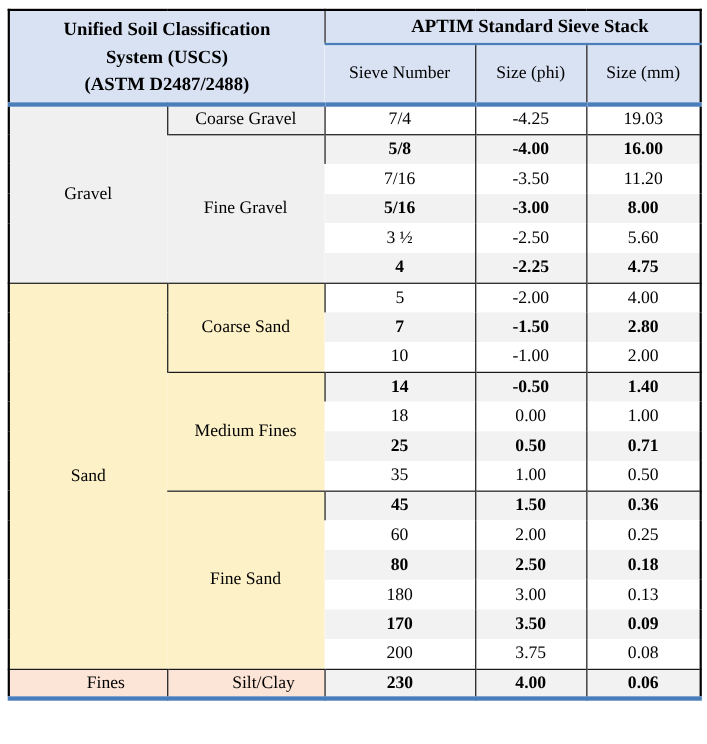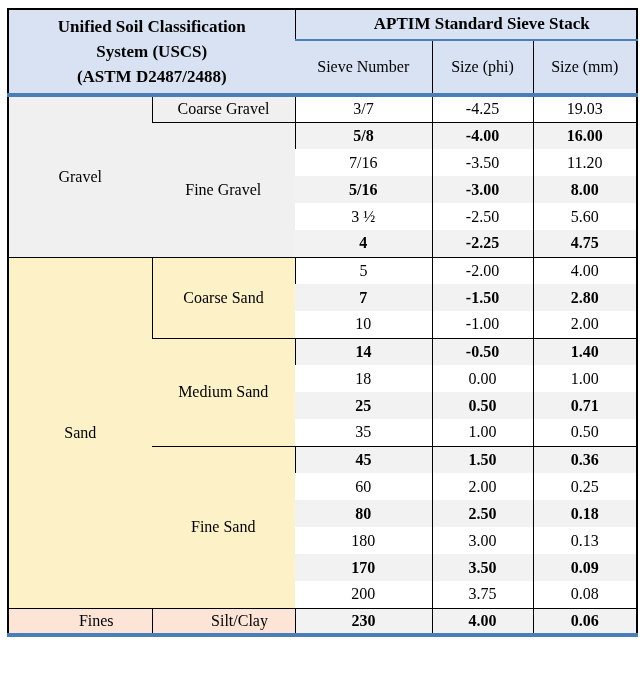--- a/index.html
+++ b/index.html
@@ -104,21 +104,21 @@
       <tr class="subhead">
         <th>Sieve Number</th>
         <th>Size (phi)</th>
         <th>Size (mm)</th>
       </tr>
     </thead>
     <tbody id="table-body">
         <tr class="sub-start">
           <td rowspan="6" class="bg-gravel">Gravel</td>
           <td rowspan="1" class="bg-gravel">Coarse Gravel</td>
-          <td class="data">3/7</td>
+          <td class="data">7/4</td>
           <td class="data">-4.25</td>
           <td class="data">19.03</td>
         </tr>
         <tr class="sub-start stripe">
           <td rowspan="5" class="bg-gravel">Fine Gravel</td>
           <td class="data">5/8</td>
           <td class="data">-4.00</td>
           <td class="data">16.00</td>
         </tr>
         <tr>
@@ -152,21 +152,21 @@
           <td class="data">7</td>
           <td class="data">-1.50</td>
           <td class="data">2.80</td>
         </tr>
         <tr>
           <td class="data">10</td>
           <td class="data">-1.00</td>
           <td class="data">2.00</td>
         </tr>
         <tr class="sub-start stripe">
-          <td rowspan="4" class="bg-sand">Medium Sand</td>
+          <td rowspan="4" class="bg-sand">Medium Fines</td>
           <td class="data">14</td>
           <td class="data">-0.50</td>
           <td class="data">1.40</td>
         </tr>
         <tr>
           <td class="data">18</td>
           <td class="data">0.00</td>
           <td class="data">1.00</td>
         </tr>
         <tr class="stripe">

